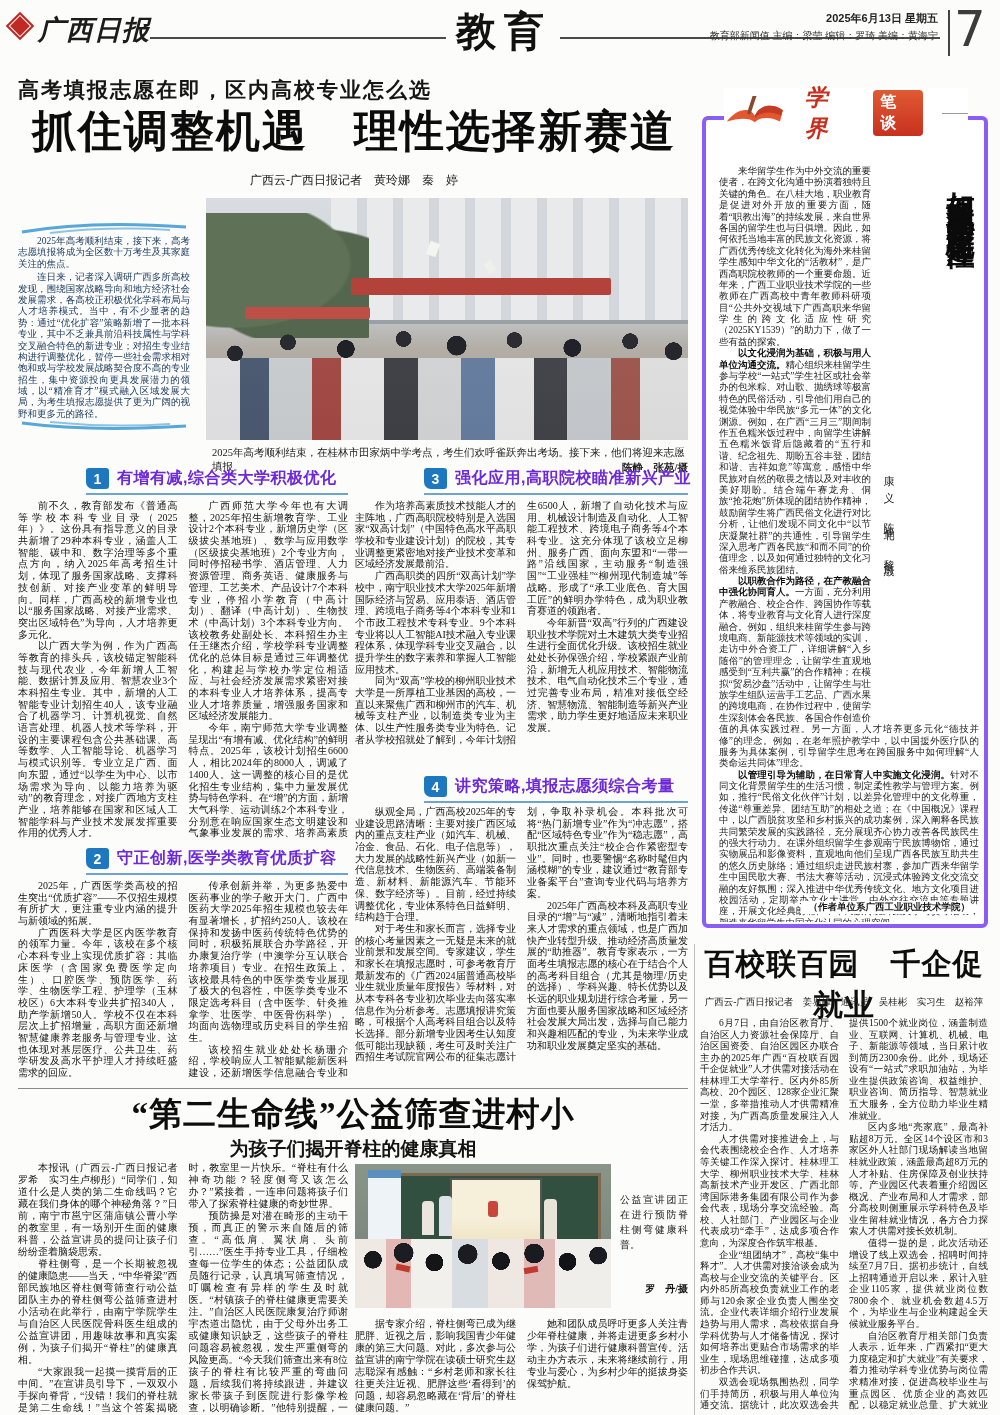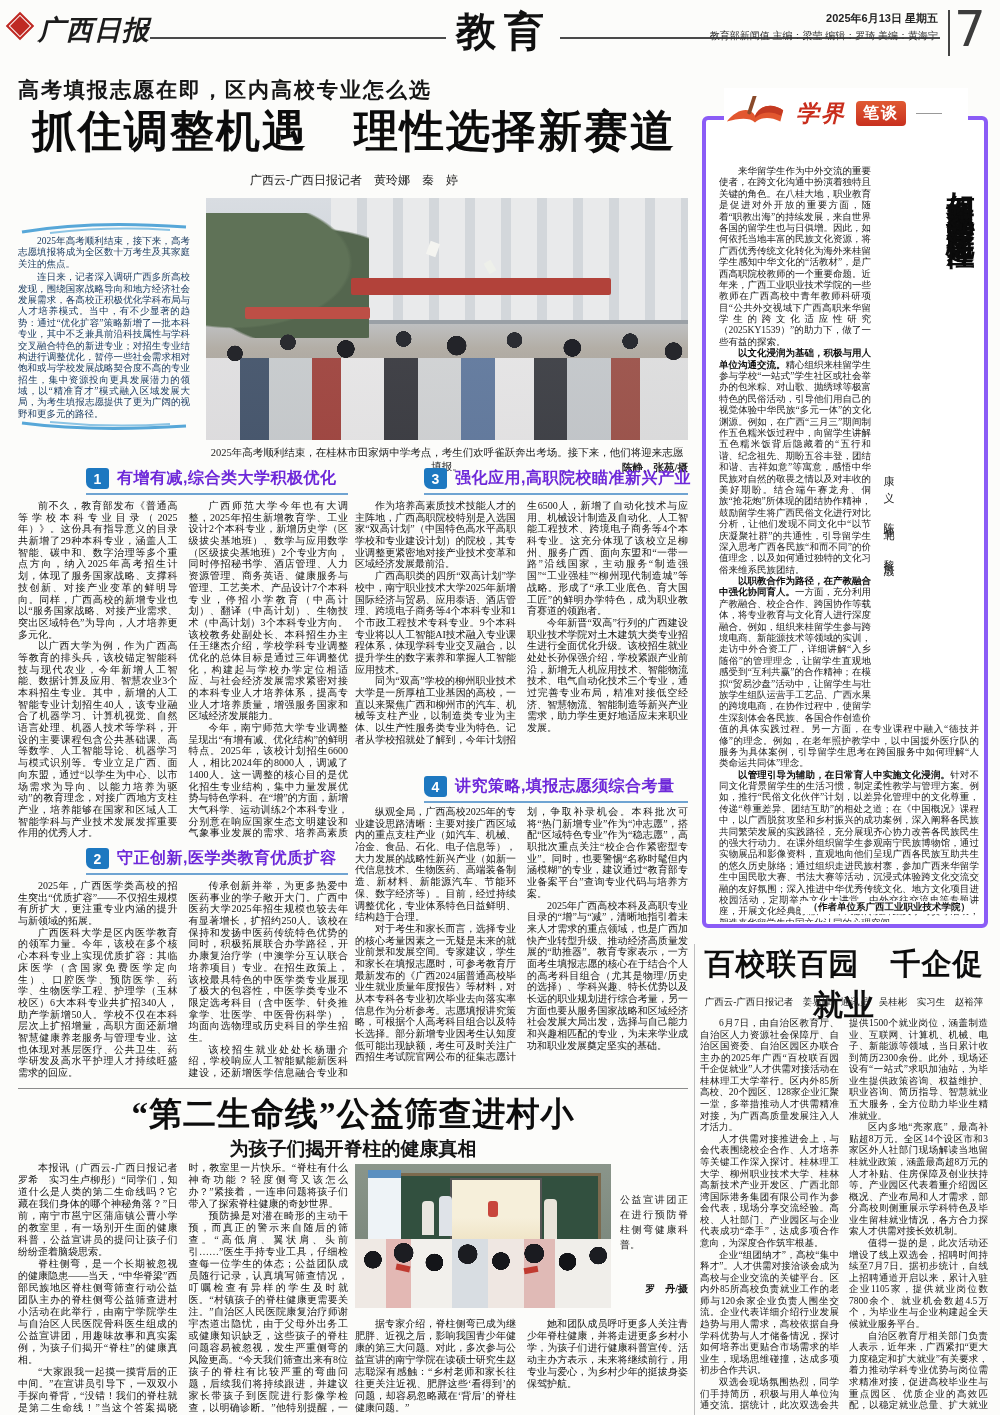--- a/index.html
+++ b/index.html
@@ -38,21 +38,21 @@
     radial-gradient(circle 8px at 17% 12%,#2a2b30 97%,transparent),
     radial-gradient(circle 9px at 29% 18%,#202126 97%,transparent),
     radial-gradient(circle 8px at 41% 9%,#2a2c32 97%,transparent),
     radial-gradient(circle 10px at 52% 15%,#232429 97%,transparent),
     radial-gradient(circle 8px at 64% 10%,#2b2d33 97%,transparent),
     radial-gradient(circle 9px at 76% 17%,#212228 97%,transparent),
     radial-gradient(circle 8px at 88% 11%,#292b31 97%,transparent),
     radial-gradient(circle 9px at 97% 20%,#26272c 97%,transparent)}
   .confetti1{position:absolute;left:46%;top:18%;width:10px;height:14px;background:#f4f4f0;transform:rotate(20deg)}
   .confetti2{position:absolute;left:58%;top:26%;width:8px;height:12px;background:#eef0ea;transform:rotate(-30deg)}
-  #caption1{left:206px;top:446px;width:482px;font:10.5px "Liberation Serif",serif;color:#222;text-align:center}
+  #caption1{left:212px;top:446px;width:482px;font:10.5px "Liberation Serif",serif;color:#222;}
   #credit1{left:206px;top:461px;width:482px;font:700 10.5px "Liberation Serif",serif;color:#222;text-align:right}
 
   
   #intro{left:18px;top:222px;width:172px}
   #intro .swoosh{display:block;margin:0 auto}
   #intro p{font-size:9.5px;line-height:1.2;text-align:justify;text-indent:2em;color:#15365c;margin-top:2px}
 
   
   .sec-head{display:flex;align-items:center;gap:8px;border-bottom:2px solid #6fa4d2;padding-bottom:4px}
   .sec-num{min-width:23px;height:21px;background:#1d78c0;color:#fff;font:700 14px "Liberation Sans",sans-serif;display:flex;align-items:center;justify-content:center;border-radius:3px 3px 3px 7px}
@@ -102,21 +102,21 @@
   
   #notesBox{left:702px;top:116px;width:286px;height:812px;border:4px solid #8b5cf6;border-radius:6px;background:#fff;overflow:hidden}
   #notesInner{position:absolute;left:13px;top:46px;width:260px;height:756px;overflow:hidden}
   #notesInner p{font-size:9.5px;line-height:1.2;text-align:justify;text-indent:2em;color:#1a1a1a}
   #notesInner p b{color:#0e0e0e}
   #floatTitle{float:right;width:108px;height:548px;position:relative}
   #vTitle{position:absolute;right:0;top:4px;writing-mode:vertical-rl;font:700 28px "Liberation Serif",serif;letter-spacing:3px;color:#0b0b0b}
   #vAuthors{position:absolute;left:10px;top:300px;writing-mode:vertical-rl;font:11px "Liberation Serif",serif;letter-spacing:3px;color:#222}
   #notesFooter{position:absolute;right:14px;bottom:10px;font:700 9.5px "Liberation Serif",serif;background:#fff;padding-left:8px}
 
-  #badge{left:724px;top:88px;width:244px;height:50px;display:flex;align-items:center;gap:10px;background:#fff}
+  #badge{left:724px;top:88px;width:244px;height:50px;display:flex;align-items:center;gap:19px;background:#fff}
   #badgeT1{font:italic 700 23px "Liberation Serif",serif;color:#c92e1d;letter-spacing:2px}
   #badgeT2{font:700 16px "Liberation Sans",sans-serif;color:#fff;background:linear-gradient(180deg,#e05a33,#c8301f);padding:2px 7px;border-radius:4px;letter-spacing:2px}
   #badgeLine{width:26px;height:1px;background:#999}
 
   
   #jobsH{left:700px;top:944px;width:288px;text-align:center;font:900 30px "Liberation Serif",serif;letter-spacing:1px;color:#0d0d0d}
   #jobsBy{left:700px;top:996px;width:288px;text-align:center;font:9.5px "Liberation Serif",serif;color:#222}
   #jobsCols{left:700px;top:1018px;width:288px;height:397px;column-gap:10px}
   #jobsCols p{font-size:9.5px;line-height:1.22}
 </style>
@@ -243,21 +243,21 @@
   </div>
 
   <div class="abs" id="notesBox">
     <div id="notesInner">
       <div id="floatTitle">
         <div id="vTitle">如何提升高职来华留学生跨文化适应性</div>
         <div id="vAuthors">康　义　　陈福北　　黎洪殷</div>
       </div>
       <p><b></b><span>来华留学生作为中外交流的重要使者，在跨文化沟通中扮演着独特且关键的角色。在八桂大地，职业教育是促进对外开放的重要方面，随着“职教出海”的持续发展，来自世界各国的留学生也与日俱增。因此，如何依托当地丰富的民族文化资源，将广西优秀传统文化转化为海外来桂留学生感知中华文化的“活教材”，是广西高职院校教师的一个重要命题。近年来，广西工业职业技术学院的一些教师在广西高校中青年教师科研项目“公共外交视域下广西高职来华留学生的跨文化适应性研究（2025KY1539）”的助力下，做了一些有益的探索。</span></p>
       <p><b>以文化浸润为基础，积极与用人单位沟通交流。</b><span>精心组织来桂留学生参与学校“一站式”学生社区或社会举办的包米粽、对山歌、抛绣球等极富特色的民俗活动，引导他们用自己的视觉体验中华民族“多元一体”的文化渊源。例如，在广西“三月三”期间制作五色糯米饭过程中，向留学生讲解五色糯米饭背后隐藏着的“五行和谐、纪念祖先、期盼五谷丰登，团结和谐、吉祥如意”等寓意，感悟中华民族对自然的敬畏之情以及对丰收的美好期盼。结合端午赛龙舟、侗族“抢花炮”所体现的团结协作精神，鼓励留学生将广西民俗文化进行对比分析，让他们发现不同文化中“以节庆凝聚社群”的共通性，引导留学生深入思考广西各民族“和而不同”的价值理念，以及如何通过独特的文化习俗来维系民族团结。</span></p>
-      <p><b>以职教合作为路径，在产教融合中强化协同育人。</b><span>一方面，充分利用产教融合、校企合作、跨国协作等载体，将专业教育与文化育人进行深度融合。例如，组织来桂留学生参与跨境电商、新能源技术等领域的实训，走访中外合资工厂，详细讲解“入乡随俗”的管理理念，让留学生直观地感受到“互利共赢”的合作精神；在模拟“贸易沙盘”活动中，让留学生与壮族学生组队运营手工艺品、广西水果的跨境电商，在协作过程中，使留学生深刻体会各民族、各国合作创造价值的具体实践过程。另一方面，在专业课程中融入“德技并修”的理念。例如，在老年照护教学中，以中国援外医疗队的服务为具体案例，引导留学生思考在跨国服务中如何理解“人类命运共同体”理念。</span></p>
+      <p><b>以职教合作为路径，在产教融合中强化协同育人。</b><span>一方面，充分利用产教融合、校企合作、跨国协作等载体，将专业教育与文化育人进行深度融合。例如，组织来桂留学生参与跨境电商、新能源技术等领域的实训，走访中外合资工厂，详细讲解“入乡随俗”的管理理念，让留学生直观地感受到“互利共赢”的合作精神；在模拟“贸易沙盘”活动中，让留学生与壮族学生组队运营手工艺品、广西水果的跨境电商，在协作过程中，使留学生深刻体会各民族、各国合作创造价值的具体实践过程。另一方面，人才培养更多元化“德技并修”的理念。例如，在老年照护教学中，以中国援外医疗队的服务为具体案例，引导留学生思考在跨国服务中如何理解“人类命运共同体”理念。</span></p>
       <p><b>以管理引导为辅助，在日常育人中实施文化浸润。</b><span>针对不同文化背景留学生的生活习惯，制定柔性教学与管理方案。例如，推行“民俗文化伙伴”计划，以差异化管理中的文化尊重，传递“尊重差异、团结互助”的相处之道；在《中国概况》课程中，以广西脱贫攻坚和乡村振兴的成功案例，深入阐释各民族共同繁荣发展的实践路径，充分展现齐心协力改善各民族民生的强大行动力。在课外组织留学生参观南宁民族博物馆，通过实物展品和影像资料，直观地向他们呈现广西各民族互助共生的悠久历史脉络；通过组织走进民族村寨，参加广西来华留学生中国民歌大赛、书法大赛等活动，沉浸式体验跨文化交流交融的友好氛围；深入推进中华优秀传统文化、地方文化项目进校园活动，定期举办文化大讲堂、中外交往交流史等专题讲座，开展文化经典朗诵、中华民族传统舞蹈类学习赏等活动，塑造来华留学生中国文化认同的心理空间。</span></p>
 
     </div>
     <div id="notesFooter">（作者单位系广西工业职业技术学院）</div>
   </div>
   <div class="abs" id="badge">
     <svg width="62" height="34" viewBox="0 0 66 34">
       <path d="M3 26 C14 12 28 10 33 20 C38 8 52 6 63 14 L60 26 C48 20 38 22 33 27 C27 21 14 23 3 26 Z" fill="#e2572f"></path>
       <path d="M33 20 C38 8 52 6 63 14 L61 20 C50 14 40 16 33 22 Z" fill="#c43a22"></path>
       <rect x="28" y="-5" width="4" height="24" rx="2" transform="rotate(18 30 7)" fill="#8a4a2a"></rect>

